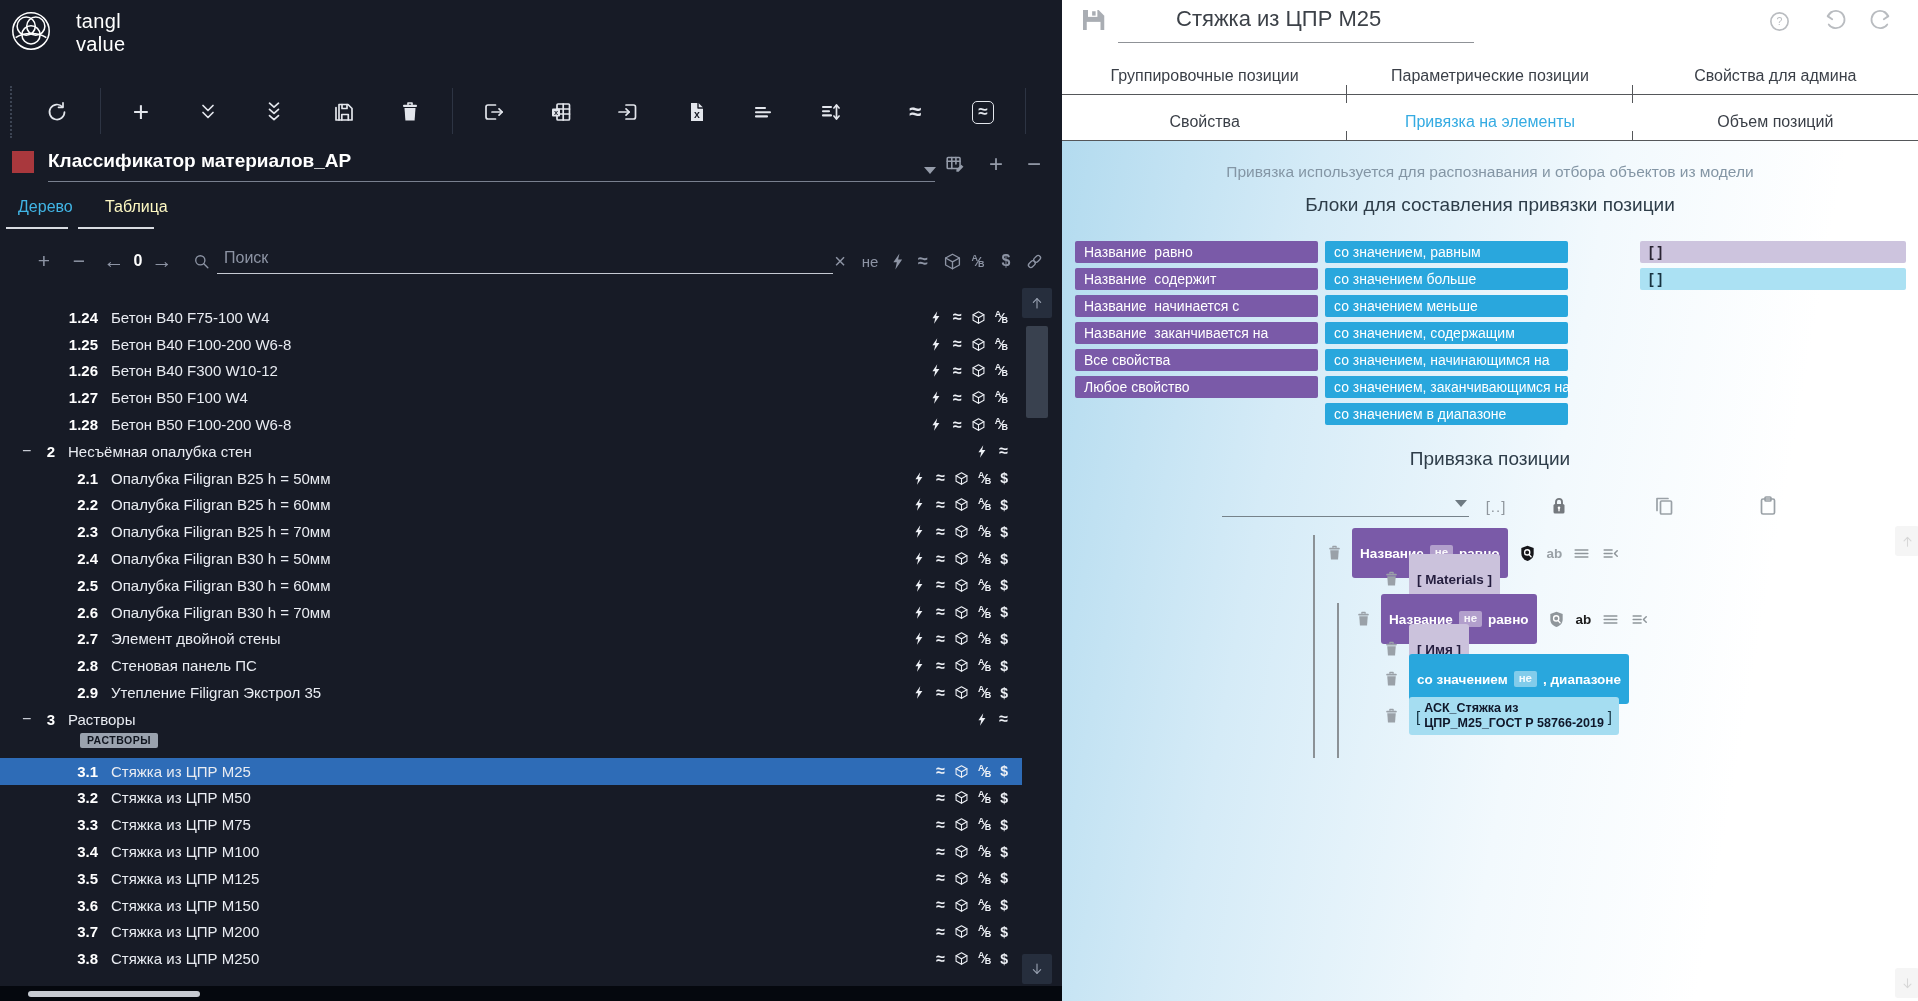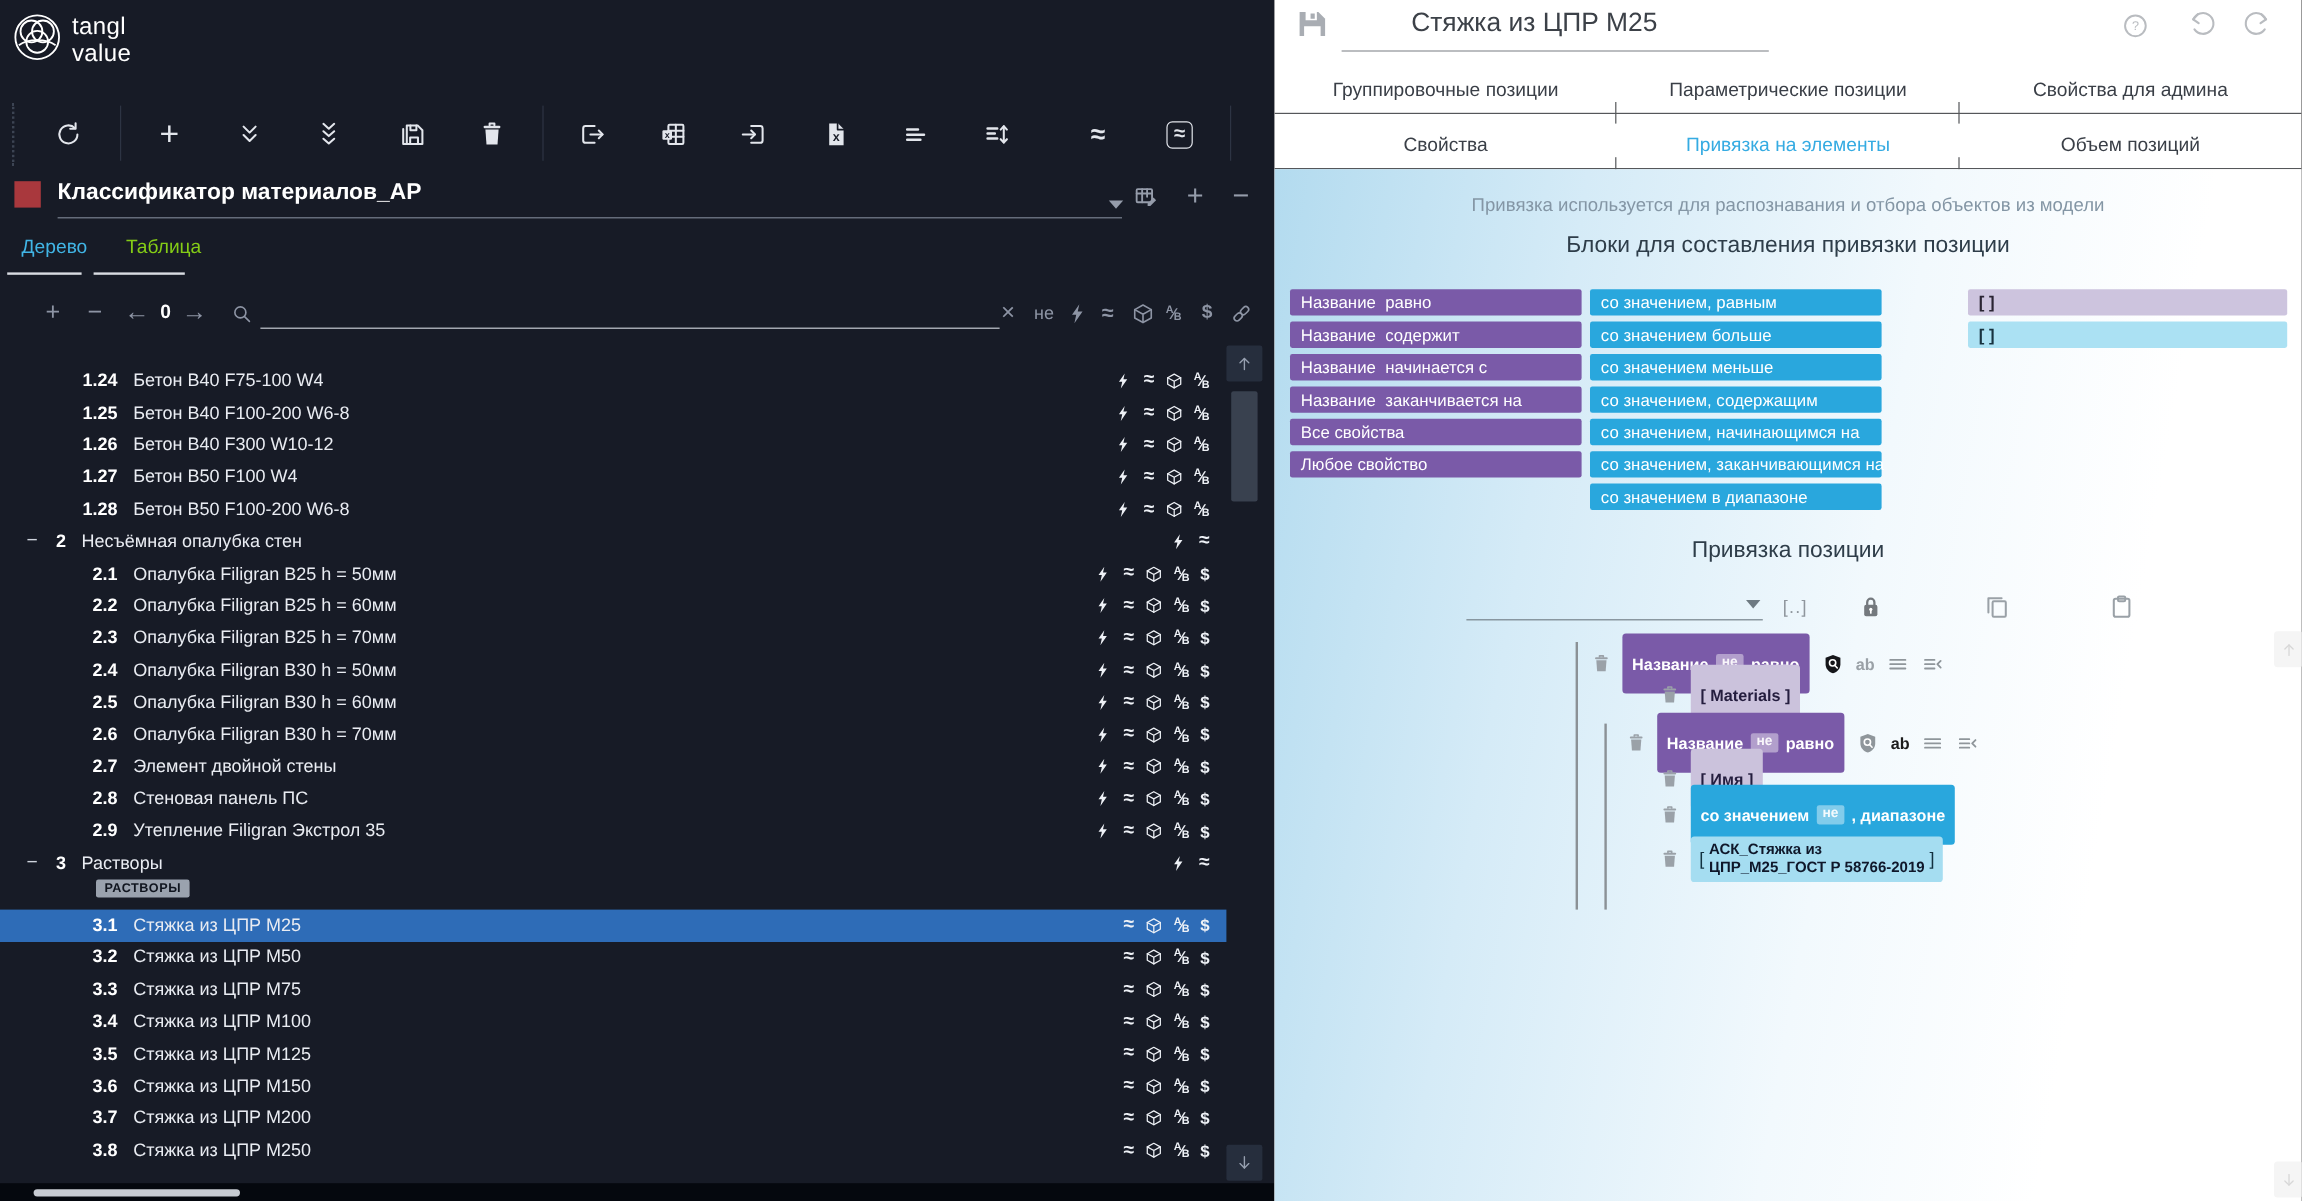--- a/index.html
+++ b/index.html
@@ -1,21 +1,21 @@
 <!DOCTYPE html>
 <html><head>
 <meta charset="utf-8">
 <style>
   html,body{margin:0;padding:0;background:#000;}
   body{width:1918px;height:1001px;overflow:hidden;font-family:"Liberation Sans",sans-serif;-webkit-font-smoothing:antialiased;}
   .app{position:relative;width:1918px;height:1001px;}
 
   
   .left{position:absolute;left:0;top:0;width:1062px;height:1001px;background:#171b26;color:#e7eaf2;overflow:hidden;}
-  .brand{position:absolute;left:8px;top:8px;display:flex;align-items:center;gap:6px;}
+  .brand{position:absolute;left:8px;top:8px;display:flex;align-items:center;gap:22px;}
   .brand svg{width:46px;height:46px;color:#fff;}
   .brand-text{font-size:20px;line-height:23px;color:#fff;font-weight:500;letter-spacing:.3px;}
 
   .toolbar{position:absolute;left:0;top:84px;height:56px;width:1062px;}
   .drag-dots{position:absolute;left:10px;top:2px;height:52px;border-left:2px dotted #3c4453;}
   .tb-btn{position:absolute;top:8px;width:40px;height:40px;margin-left:-20px;display:flex;align-items:center;justify-content:center;color:#e3e6ec;cursor:pointer;}
   .tb-btn svg{width:24px;height:24px;}
   .tb-sep{position:absolute;top:4px;width:1px;height:46px;background:#2d3443;}
   .glyph-approx{font-size:22px;font-weight:700;line-height:1;}
   .glyph-approx-card{font-size:17px;font-weight:700;line-height:1;border:1.6px solid #e3e6ec;border-radius:5px;padding:1px 5px 3px;}
@@ -25,21 +25,21 @@
   .clsf-color{position:absolute;left:12px;top:3px;width:22px;height:22px;background:#a9383d;}
   .clsf-title{position:absolute;left:48px;top:2px;font-size:19px;font-weight:700;color:#fff;white-space:nowrap;}
   .clsf-underline{position:absolute;left:48px;top:33px;width:887px;height:1px;background:#79808f;}
   .clsf-ic{position:absolute;top:2px;width:28px;height:28px;display:flex;align-items:center;justify-content:center;color:#959caa;cursor:pointer;}
   .clsf-ic svg{width:22px;height:22px;}
   .caret-down{width:0;height:0;border-left:6px solid transparent;border-right:6px solid transparent;border-top:7px solid #959caa;}
 
   .vtabs{position:absolute;left:0;top:196px;height:36px;}
   .vtab{position:absolute;top:2px;font-size:16px;cursor:pointer;padding-bottom:8px;}
   .vtab.active{color:#41b5e5;}
-  .vtab.idle{color:#84cc16;}
+  .vtab.idle{color:#fef9c3;}
   .vtab-line{position:absolute;top:31px;height:2px;background:#d9dce2;}
 
   .searchrow{position:absolute;left:0;top:240px;width:1062px;height:42px;color:#8d94a4;}
   .sr{position:absolute;top:0;height:42px;display:flex;align-items:center;justify-content:center;cursor:pointer;}
   .sr.txt{font-size:21px;}
   .sr svg{width:19px;height:19px;}
   .search-count{color:#fff;font-weight:700;font-size:16px;}
   .search-underline{position:absolute;left:217px;top:33px;width:616px;height:1px;background:#c6cad3;}
   .search-input{position:absolute;left:222px;top:8px;width:600px;background:transparent;border:none;outline:none;color:#e7eaf2;font-size:16px;font-family:"Liberation Sans",sans-serif;}
   .search-input::placeholder{color:#8d94a4;}
@@ -286,20 +286,21 @@
       <span class="sr txt" style="left:68px;width:22px">−</span>
       <span class="sr txt" style="left:102px;width:24px">←</span>
       <span class="sr search-count" style="left:128px;width:20px">0</span>
       <span class="sr txt" style="left:150px;width:24px">→</span>
       <span class="sr" style="left:190px;width:22px">
           <svg viewBox="0 0 24 24" fill="none" stroke="currentColor" stroke-width="1.7" stroke-linecap="round" stroke-linejoin="round">
             <circle cx="10.5" cy="10.5" r="5.8"></circle>
             <path d="M14.9 14.9L20 20"></path>
           </svg>
         </span>
+      <input class="search-input" placeholder="Поиск" style="">
       <span class="search-underline"></span>
       <span class="sr sr-x" style="left:830px;width:20px">×</span>
       <span class="sr sr-ne" style="left:858px;width:24px">не</span>
       <span class="sr" style="left:888px;width:20px">
           <svg viewBox="0 0 24 24" fill="none" stroke="currentColor" stroke-width="1.7" stroke-linecap="round" stroke-linejoin="round">
             <path fill="currentColor" stroke="none" d="M13.2 2L5.5 13h4.4L8 22l8.6-12.4h-5.1z"></path>
           </svg>
         </span>
       <span class="sr sr-approx" style="left:913px;width:20px">≈</span>
       <span class="sr" style="left:941px;width:22px">

